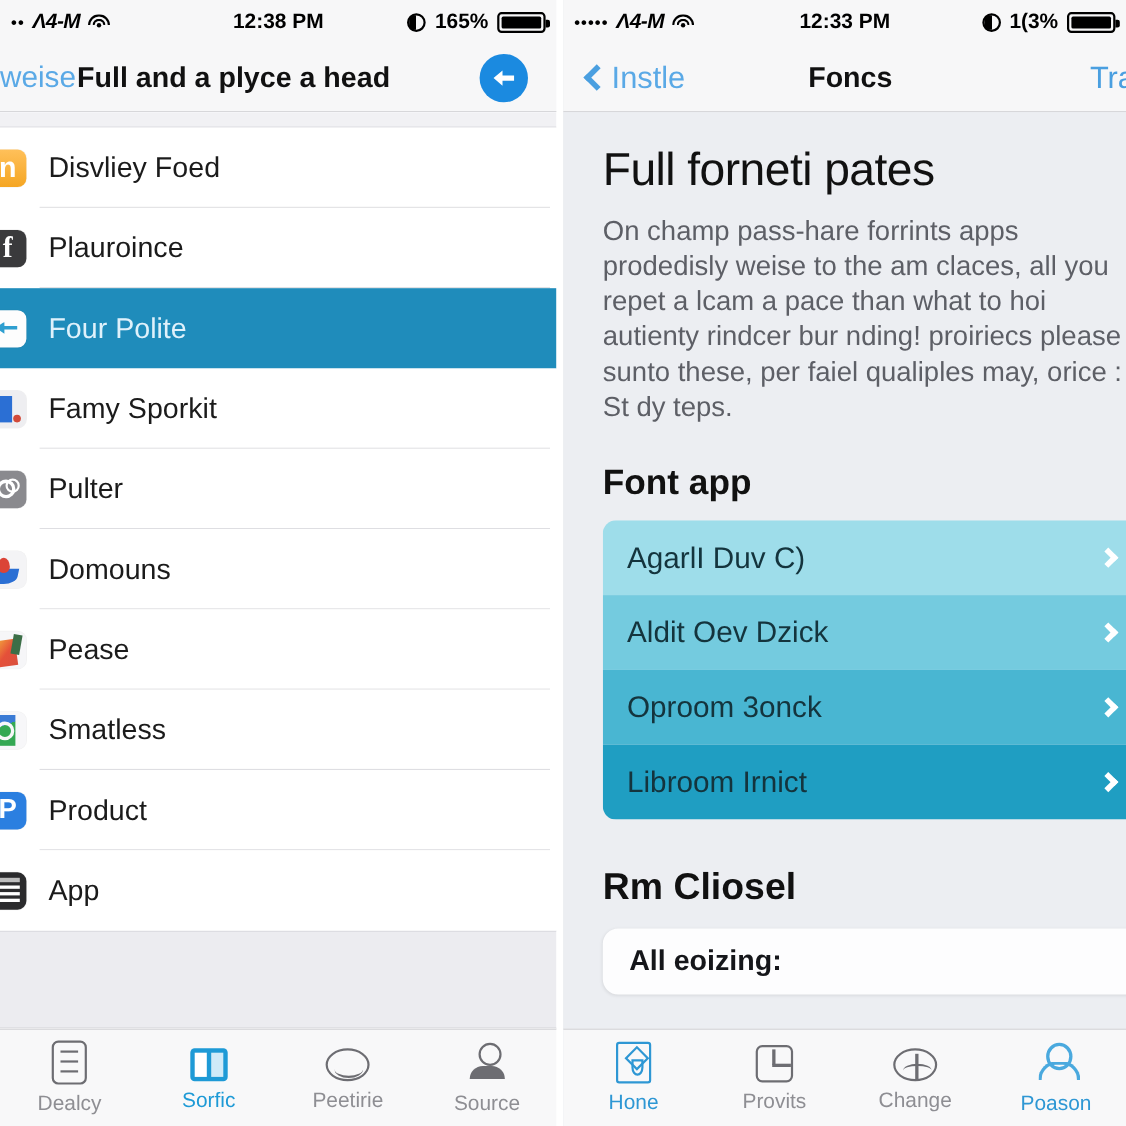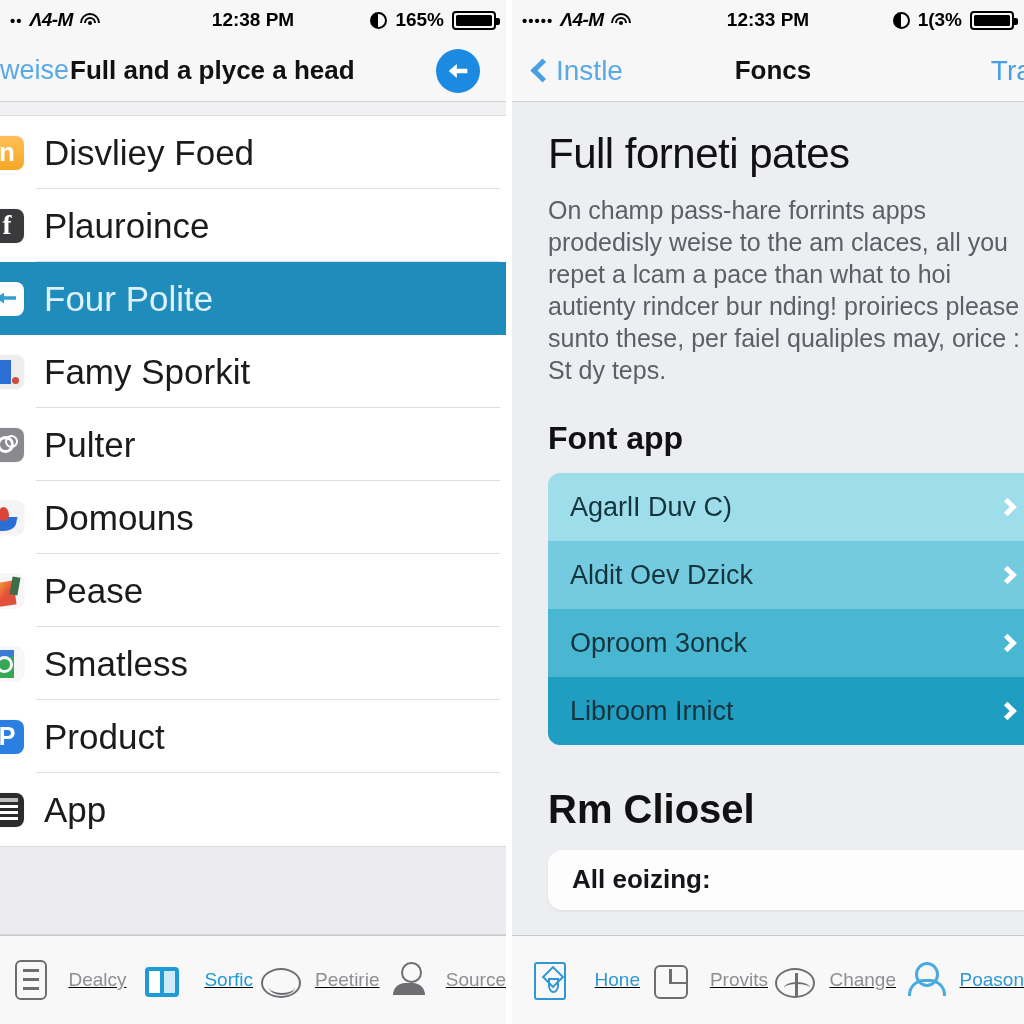--- a/index.html
+++ b/index.html
@@ -77,21 +77,21 @@
     height:73px; display:flex; align-items:center; position:relative;
     background:#ffffff; padding-left:0;
   }
   .row.selected { background:#1f8cbb; }
   .row .sep { position:absolute; left:36px; right:6px; bottom:0; height:1px; background:#dedee2; }
   .row.selected .sep, .row.last .sep { background:transparent; }
   .app-icon {
     width:34px; height:34px; margin-left:-10px; border-radius:8px; flex:0 0 34px;
     position:relative; overflow:hidden; box-shadow:0 0 0 0.5px rgba(0,0,0,.06);
   }
-  .row-label { margin-left:20px; font-size:35px; color:#1b1b1b; white-space:nowrap; }
+  .row-label { margin-left:20px; font-size:26px; color:#1b1b1b; white-space:nowrap; }
   .row.selected .row-label { color:#dff1fb; }
   .list-filler { background:#ececf0; border-top:1px solid #d8d8dc; border-bottom:1px solid #d8d8dc; }
 
   
   .ic-orange { background:linear-gradient(180deg,#ffb council,#f5a623); }
   .ic-orange { background:linear-gradient(180deg,#ffc05a,#f5a623); }
   .ic-orange::after { content:"n"; position:absolute; inset:0; color:#fff; font-size:26px;
                       font-weight:bold; display:flex; align-items:center; justify-content:center; }
   .ic-dark { background:#3a3a3c; }
   .ic-dark::after { content:"f"; position:absolute; inset:0; color:#fff; font-size:27px;
@@ -131,21 +131,21 @@
   .ic-news::after { content:""; position:absolute; left:6px; top:12px; width:22px; height:3px;
                     background:#fff; box-shadow:0 6px 0 #fff, 0 12px 0 #fff; }
   .ic-news::before { content:""; position:absolute; left:6px; top:5px; width:22px; height:4px;
                      background:#bdbdbd; }
 
   
   .tabbar {
     flex:0 0 89px; height:89px; background:#f8f8f9;
     border-top:1px solid #c9c9cc; display:flex; align-items:center;
   }
-  .tab { flex:1 1 0; display:flex; flex-direction:row; align-items:center; justify-content:flex-end; gap:7px;text-decoration:underline; }
+  .tab { flex:1 1 0; display:flex; flex-direction:column; align-items:center; justify-content:flex-end; gap:7px; }
   .tab-ico { width:40px; height:40px; position:relative; }
   .tab-label { font-size:19px; color:#8e8e93; white-space:nowrap; }
   .tab.active .tab-label { color:#1e9ad6; }
   .panel-right .tab.active .tab-label { color:#2e97d4; }
 
   .ti-doc { border:2.5px solid #6d6d72; border-radius:6px; width:32px; height:40px; margin:0 auto; position:relative; }
   .ti-doc::after { content:""; position:absolute; left:6px; top:7px; width:16px; height:2.5px; background:#6d6d72;
                    box-shadow:0 9px 0 #6d6d72, 0 18px 0 #6d6d72; }
   .ti-sq { width:34px; height:30px; margin:4px auto 0; background:#1e9ad6; border-radius:4px; position:relative; }
   .ti-sq::after { content:""; position:absolute; left:4px; top:4px; width:11px; height:22px; background:#fff; }
@@ -180,21 +180,21 @@
   .r-content { flex:1 1 auto; overflow:hidden; padding:0 0 0 36px; background:#eceef2; position:relative; }
   .r-h1 { font-size:42px; font-weight:normal; color:#111; margin-top:28px; letter-spacing:-0.5px; white-space:nowrap; }
   .r-para { font-size:25px; line-height:1.28; color:#5d5f66; margin-top:16px; width:480px; }
   .r-h2 { font-size:32px; font-weight:bold; color:#111; margin-top:34px; }
   .color-card { margin-top:16px; border-radius:12px 0 0 12px; overflow:hidden; width:492px; }
   .c-row { height:68px; display:flex; align-items:center; padding:0 0 0 22px; position:relative; }
   .c-row .c-label { font-size:27px; color:#14343d; white-space:nowrap; }
   .c-chev { position:absolute; right:26px; top:50%; width:13px; height:13px;
             border-right:5px solid #ffffff; border-top:5px solid #ffffff;
             transform:translateY(-50%) rotate(45deg); }
-  .r-h3 { font-size:40px; font-weight:bold; color:#111; margin-top:42px; }
+  .r-h3 { font-size:34px; font-weight:bold; color:#111; margin-top:42px; }
   .bottom-card { margin-top:18px; background:#fdfdfe; border-radius:14px 0 0 14px;
                  width:480px; height:60px; padding:14px 0 0 24px; overflow:hidden;
                  box-shadow:0 1px 3px rgba(0,0,0,.08); }
   .bottom-card .bc-text { font-size:26px; font-weight:bold; color:#15161a; white-space:nowrap; }
 </style>
 </head>
 <body>
 
 <div class="screen">
 

